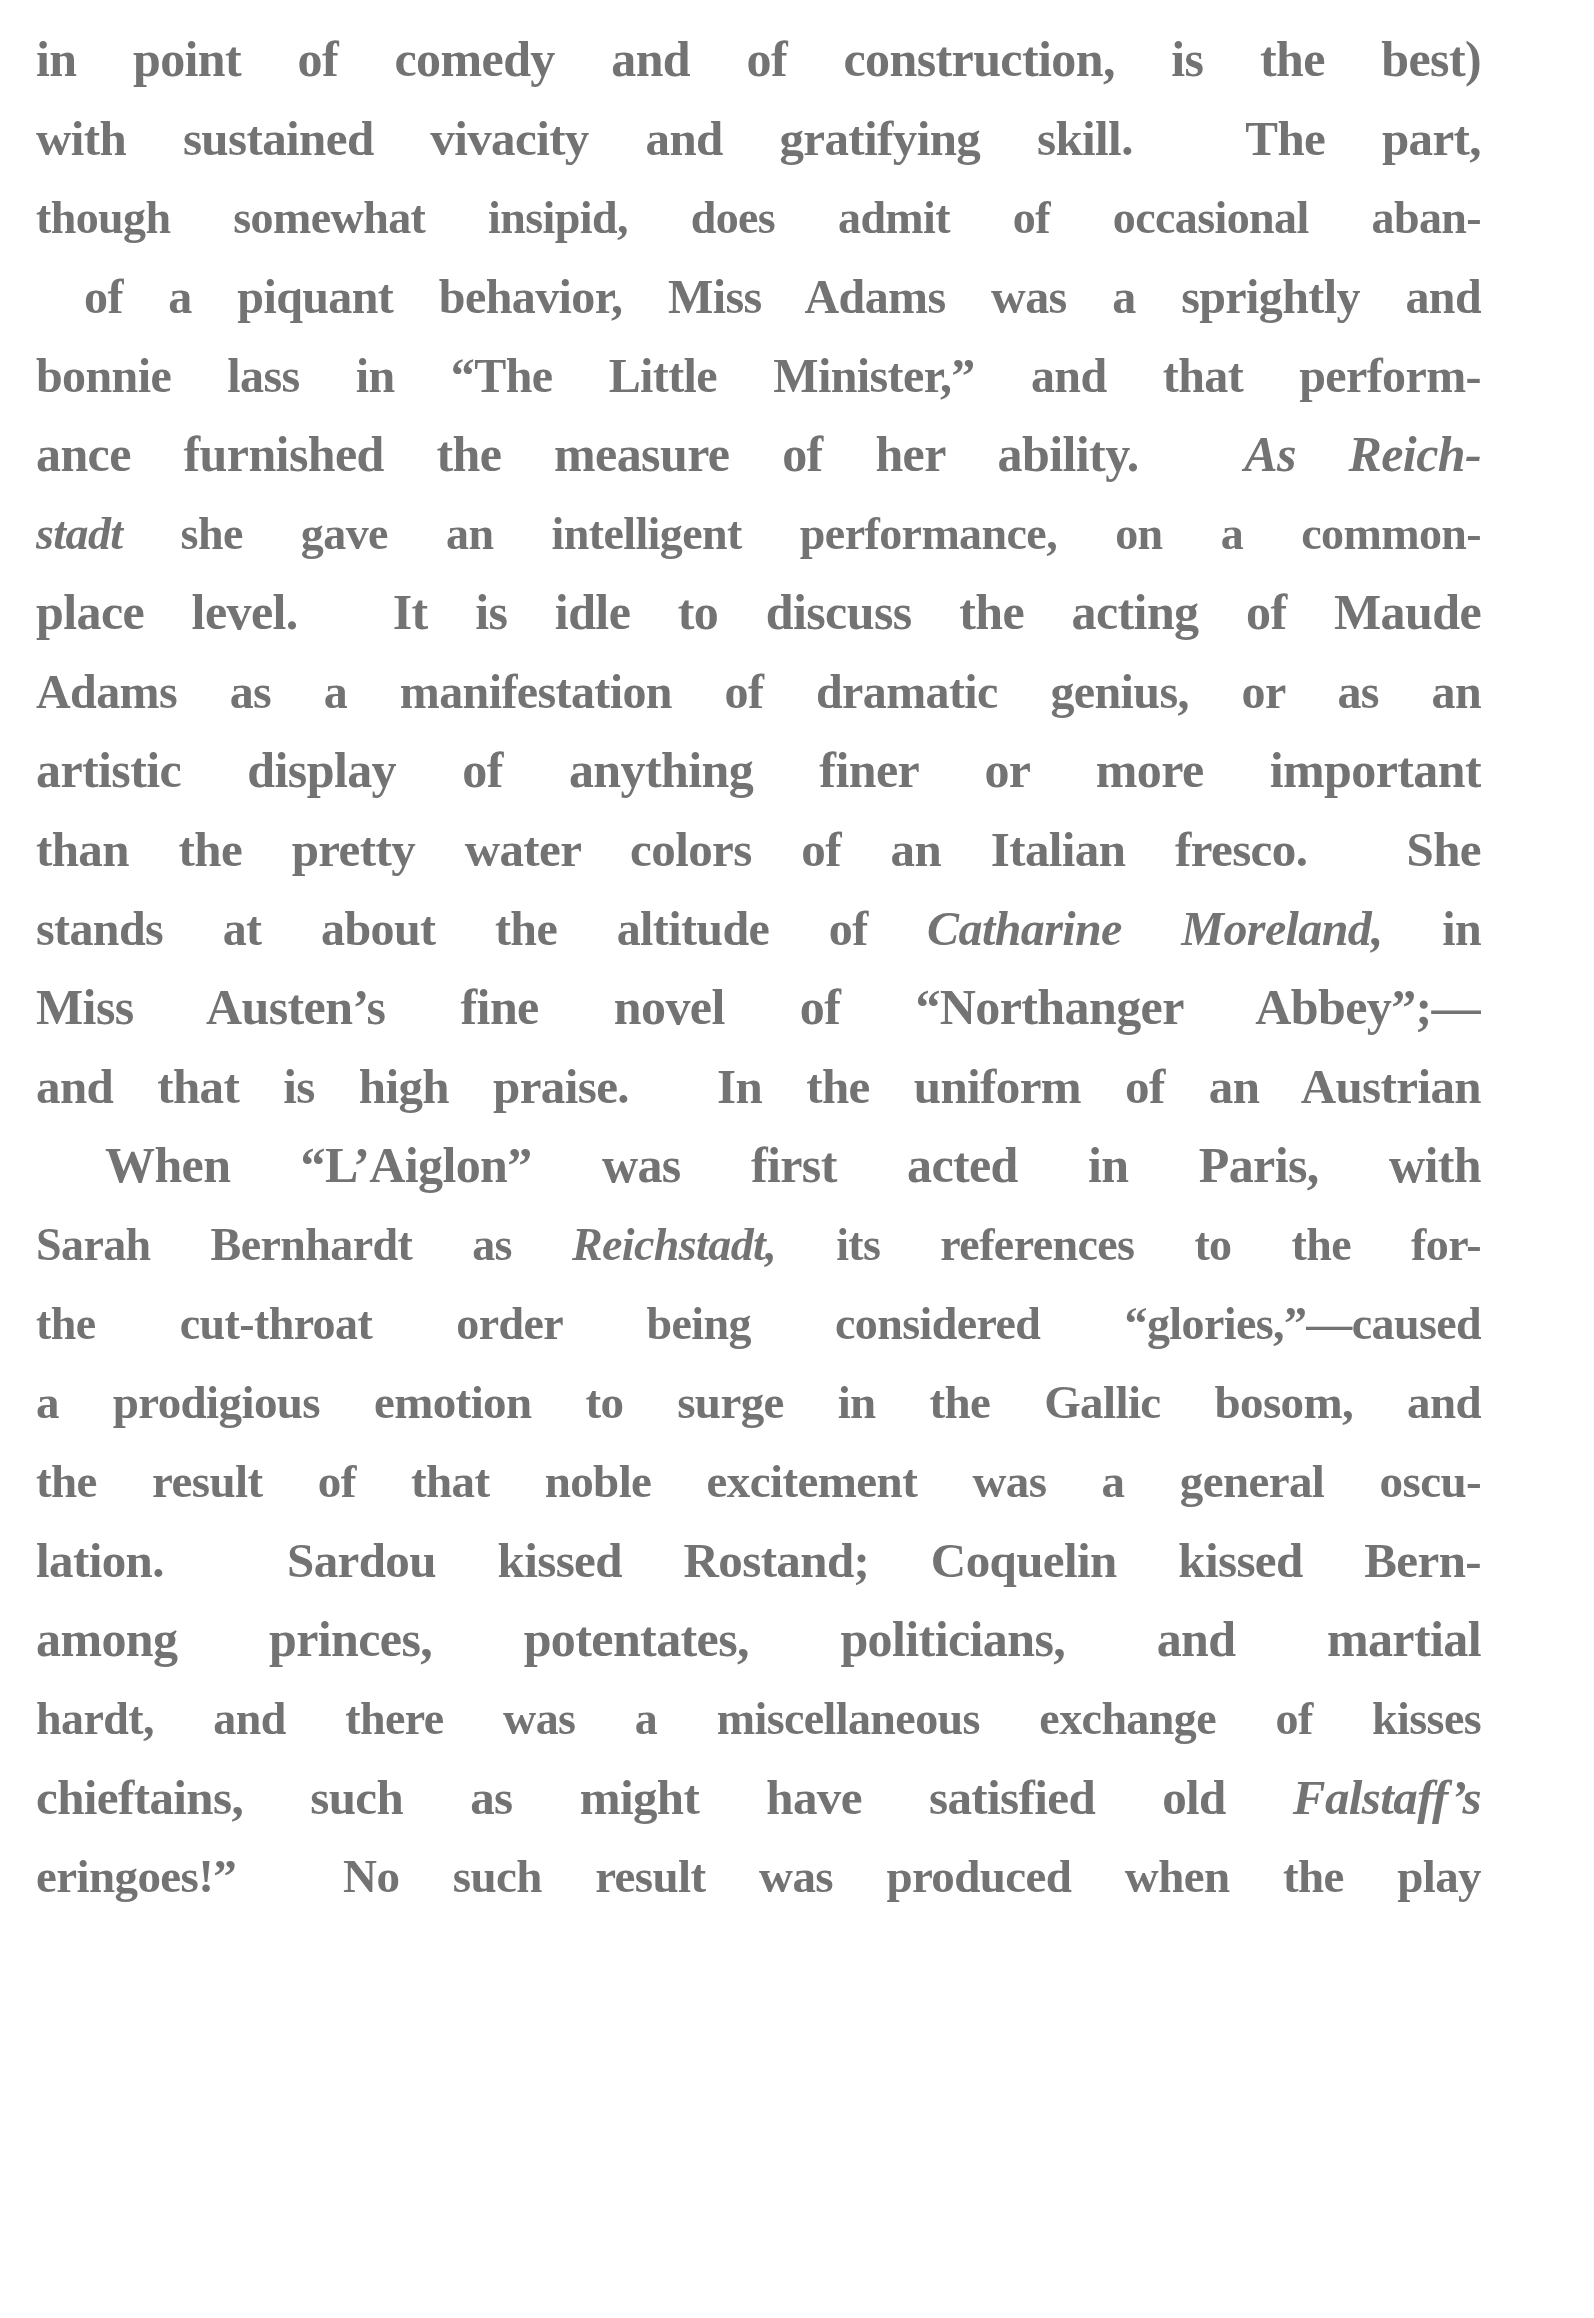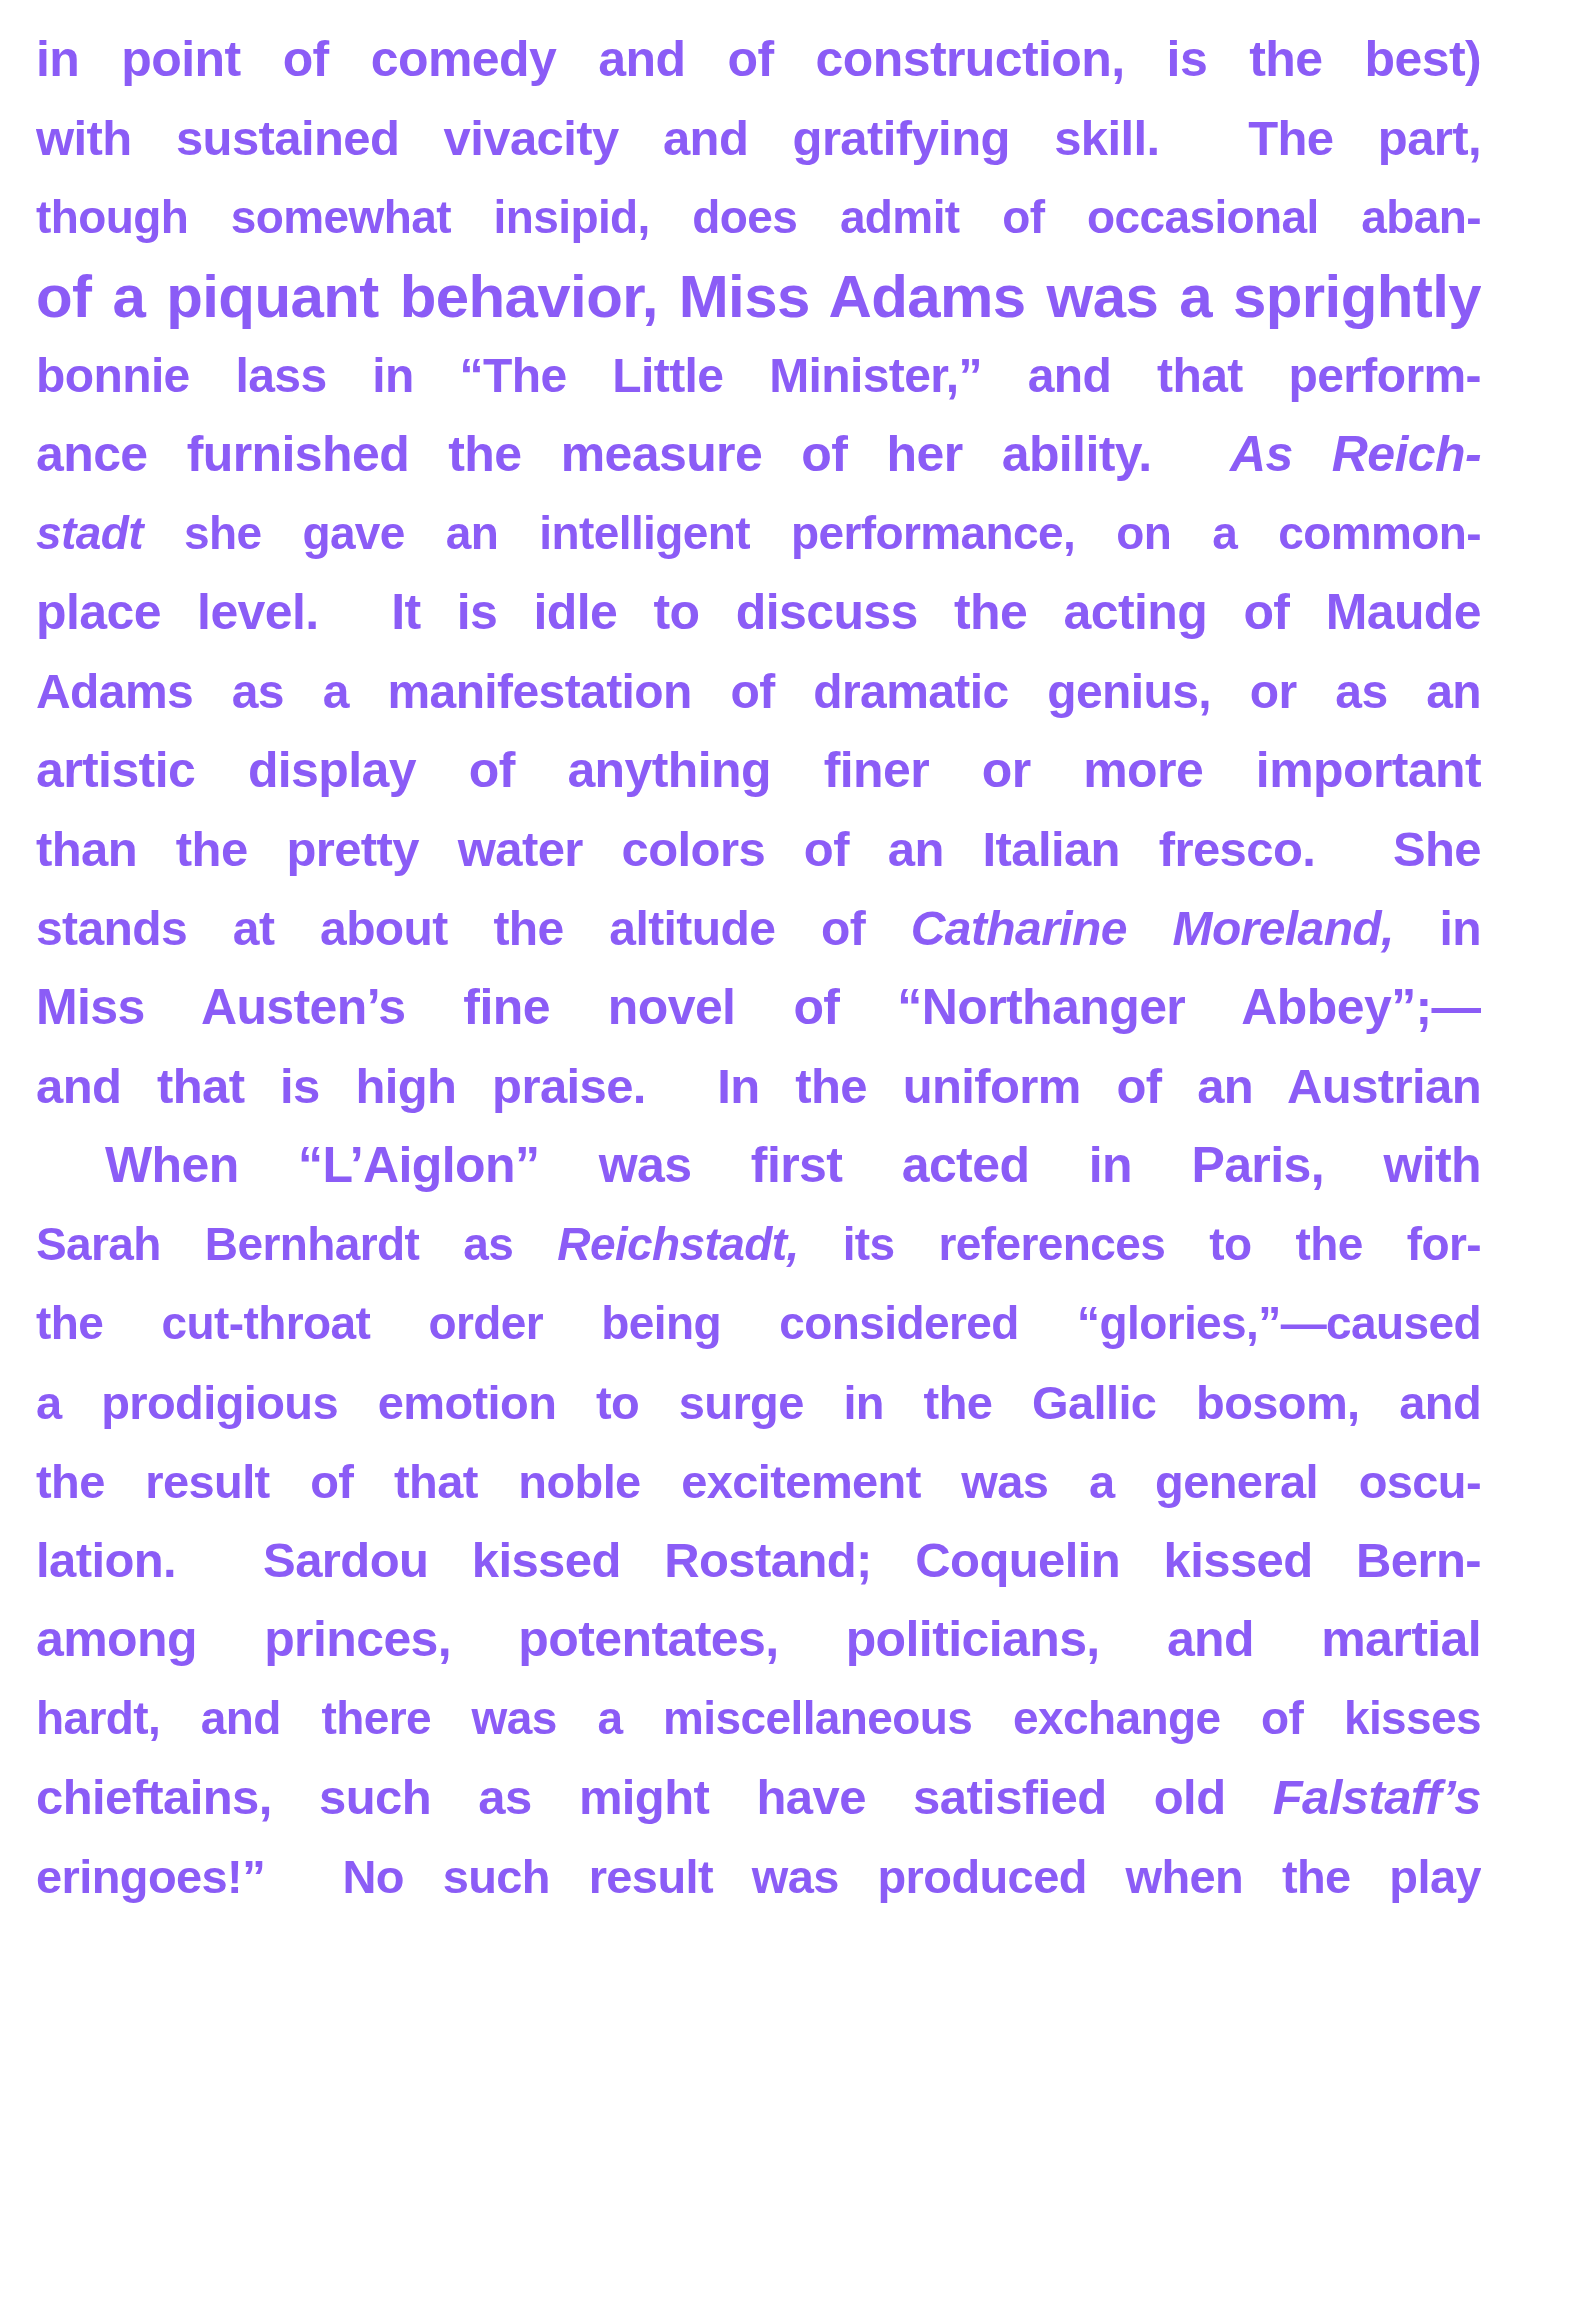--- a/index.html
+++ b/index.html
@@ -18,26 +18,26 @@
     height: 2319px;
     background: #ffffff;
   }
   .textblock {
     position: absolute;
     left: 36px;
     top: 19.7px;
     width: 1445px;
   }
   .line {
-    font-family: Liberation Sans, sans-serif;
+    font-family: Liberation Serif, serif;
     font-weight: 700;
     font-size: 50px;
     line-height: 79px;
     height: 79px;
-    color: #8b5cf6;
+    color: #737373;
     letter-spacing: -0.6px;
     text-align: justify;
     text-align-last: justify;
     white-space: pre-wrap;
     overflow: hidden;
   }
   .line.para-end {
     text-align-last: left;
   }
   .line.indent {
@@ -48,21 +48,21 @@
   }
 </style>
 </head>
 <body>
 
 <div class="page">
   <div class="textblock" style="color: rgb(0, 0, 0);">
       <div class="line"><span>in point of comedy and of construction, is the best)</span></div>
       <div class="line" style="font-size: 49px;"><span>with sustained vivacity and gratifying skill.  The part,</span></div>
       <div class="line" style="font-size: 46px;"><span>though somewhat insipid, does admit of occasional aban-</span></div>
-      <div class="line" style="font-size: 60px;"><span>of a piquant behavior, Miss Adams was a sprightly and</span></div>
+      <div class="line" style="font-size: 48px; margin-left: 48px;"><span>of a piquant behavior, Miss Adams was a sprightly and</span></div>
       <div class="line" style="font-size: 48px;"><span>bonnie lass in “The Little Minister,” and that perform-</span></div>
       <div class="line"><span>ance furnished the measure of her ability.  </span><span class="it">As Reich-</span></div>
       <div class="line" style="font-size: 46px;"><span class="it">stadt</span><span> she gave an intelligent performance, on a common-</span></div>
       <div class="line"><span>place level.  It is idle to discuss the acting of Maude</span></div>
       <div class="line" style="font-size: 48px;"><span>Adams as a manifestation of dramatic genius, or as an</span></div>
       <div class="line"><span>artistic display of anything finer or more important</span></div>
       <div class="line" style="font-size: 49px;"><span>than the pretty water colors of an Italian fresco.  She</span></div>
       <div class="line" style="font-size: 48px;"><span>stands at about the altitude of </span><span class="it">Catharine Moreland,</span><span> in</span></div>
       <div class="line"><span>Miss Austen’s fine novel of “Northanger Abbey”;—</span></div>
       <div class="line" style="font-size: 49px;"><span>and that is high praise.  In the uniform of an Austrian</span></div>

